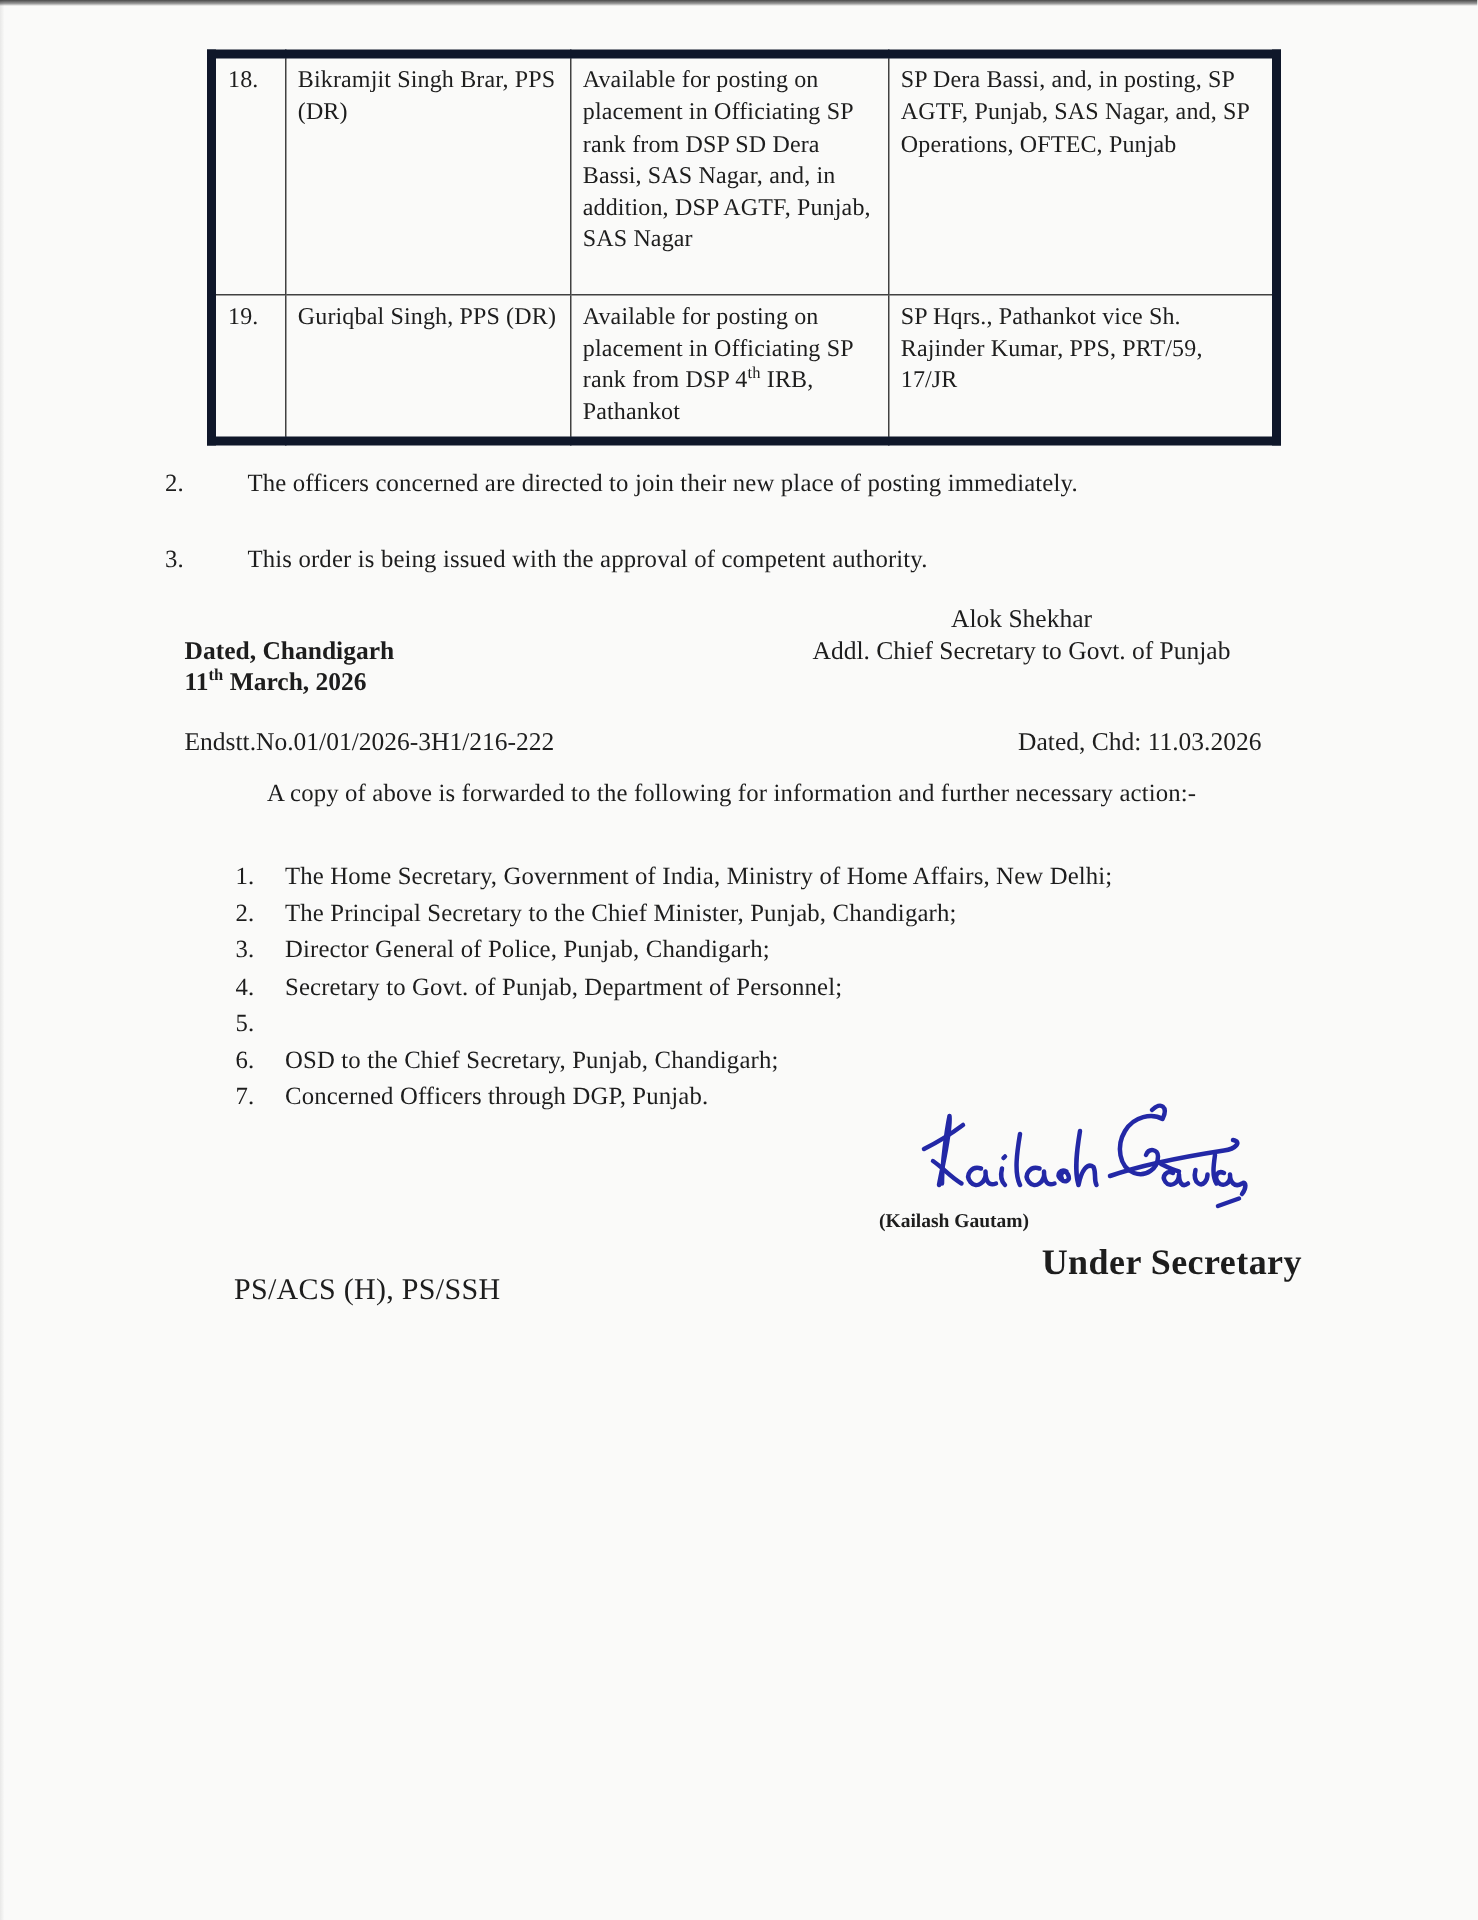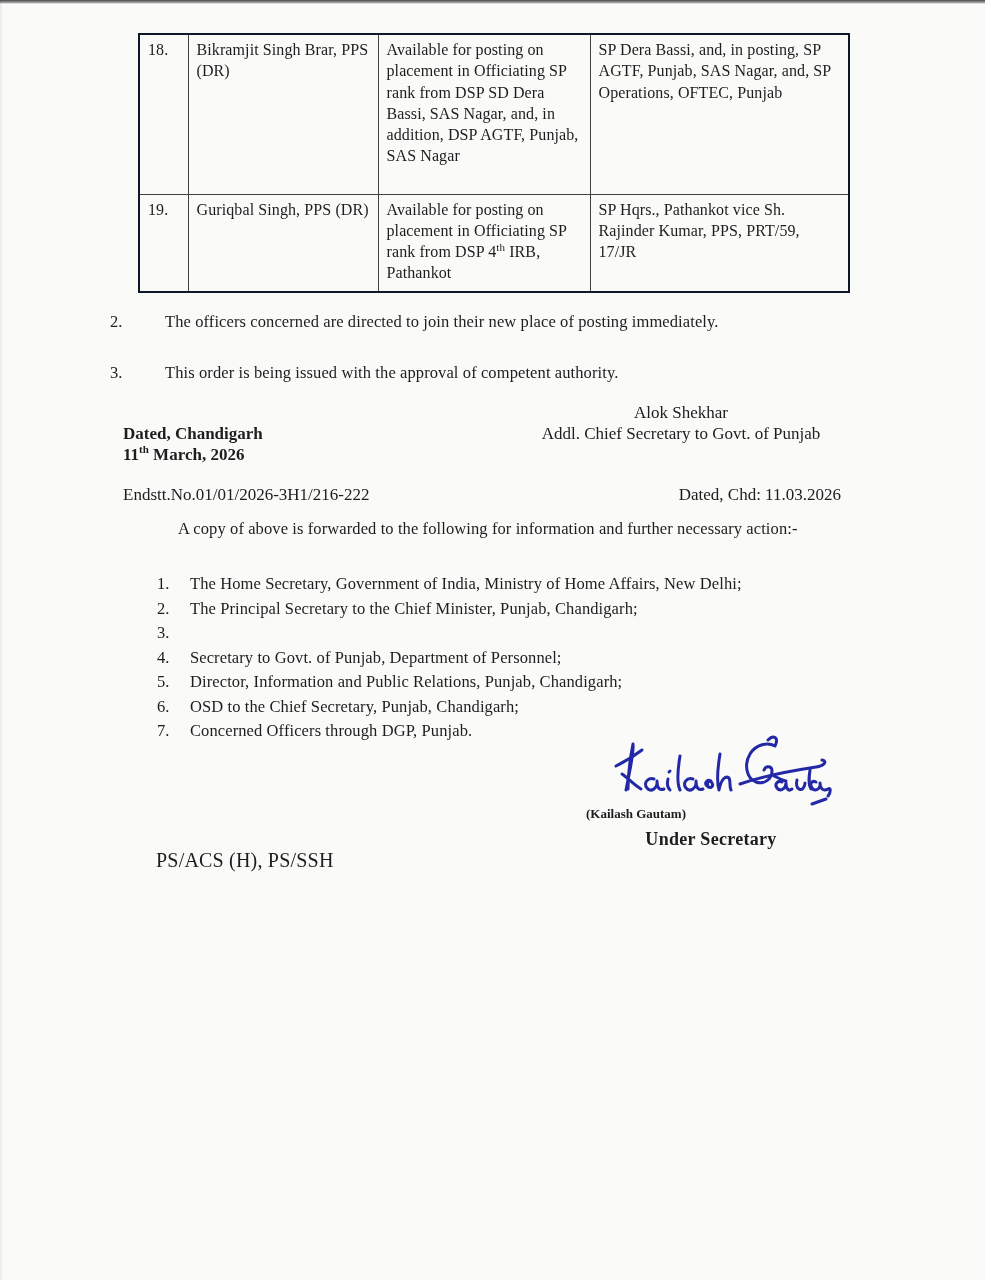--- a/index.html
+++ b/index.html
@@ -18,21 +18,21 @@
   .left-edge{
     position:absolute;left:0;top:0;width:3px;height:1280px;
     background:linear-gradient(90deg,rgba(0,0,0,0.07),rgba(0,0,0,0));
   }
 
   
   table.postings{
     position:absolute;left:138px;top:33px;
     width:710px;table-layout:fixed;border-collapse:collapse;
     font-size:16px;line-height:21.3px;
-    border:2px solid #0f172a;
+    border:6px solid #0f172a;
   }
   table.postings td{
     border:1.6px solid #414141;
     vertical-align:top;
     padding:4px 7px 4px 8px;
     letter-spacing:0.1px;
   }
   td.c-sno{padding-left:11px;}
   .row-18{height:160px;}
   .row-19{height:98px;}
@@ -70,22 +70,22 @@
   .cc-item{display:flex;height:24.5px;line-height:24.5px;font-size:16.5px;letter-spacing:0.1px;}
   .cc-num{width:33px;flex:0 0 33px;}
 
   
   .sig-svg{left:598px;top:732px;}
   .sig-name{
     left:586px;top:806px;width:250px;
     font-weight:700;font-size:13px;
   }
   .sig-title{
-    left:586px;top:829px;width:250px;text-align:center;
-    font-weight:700;font-size:18px;letter-spacing:0.3px;
+    left:618px;top:829px;width:250px;text-align:right;
+    font-weight:700;font-size:24px;letter-spacing:0.3px;
   }
   .footer-ps{left:156px;top:849px;font-size:20px;letter-spacing:0.2px;}
 </style>
 </head>
 <body>
 
 <div class="page">
   <div class="top-edge"></div>
   <div class="left-edge"></div>
 
@@ -141,28 +141,28 @@
     <div class="cc-item">
         <span class="cc-num">1.</span>
         <span>The Home Secretary, Government of India, Ministry of Home Affairs, New Delhi;</span>
       </div>
     <div class="cc-item">
         <span class="cc-num">2.</span>
         <span>The Principal Secretary to the Chief Minister, Punjab, Chandigarh;</span>
       </div>
     <div class="cc-item">
         <span class="cc-num">3.</span>
+        <span>Director General of Police, Punjab, Chandigarh;</span>
       </div>
     <div class="cc-item">
         <span class="cc-num">4.</span>
         <span>Secretary to Govt. of Punjab, Department of Personnel;</span>
       </div>
     <div class="cc-item">
         <span class="cc-num">5.</span>
-        <span>Director, Information and Public Relations, Punjab, Chandigarh;</span>
       </div>
     <div class="cc-item">
         <span class="cc-num">6.</span>
         <span>OSD to the Chief Secretary, Punjab, Chandigarh;</span>
       </div>
     <div class="cc-item">
         <span class="cc-num">7.</span>
         <span>Concerned Officers through DGP, Punjab.</span>
       </div>
   </div>

